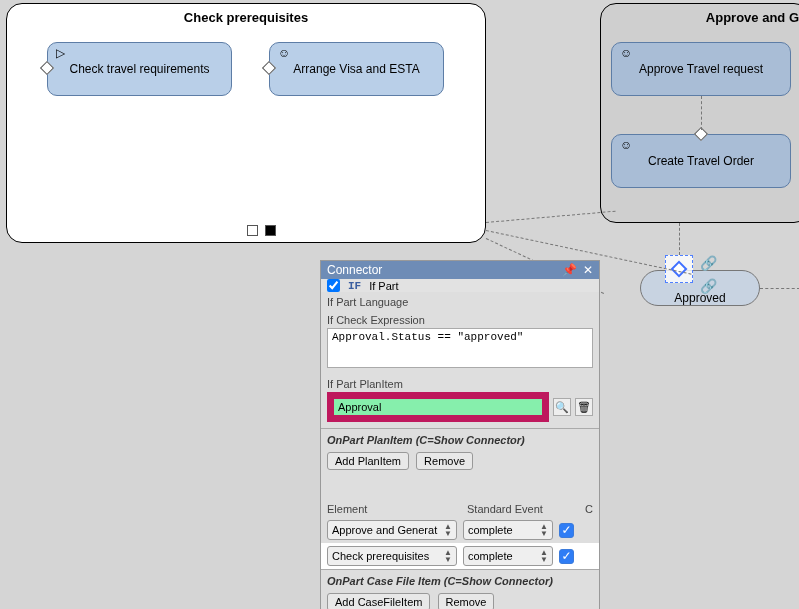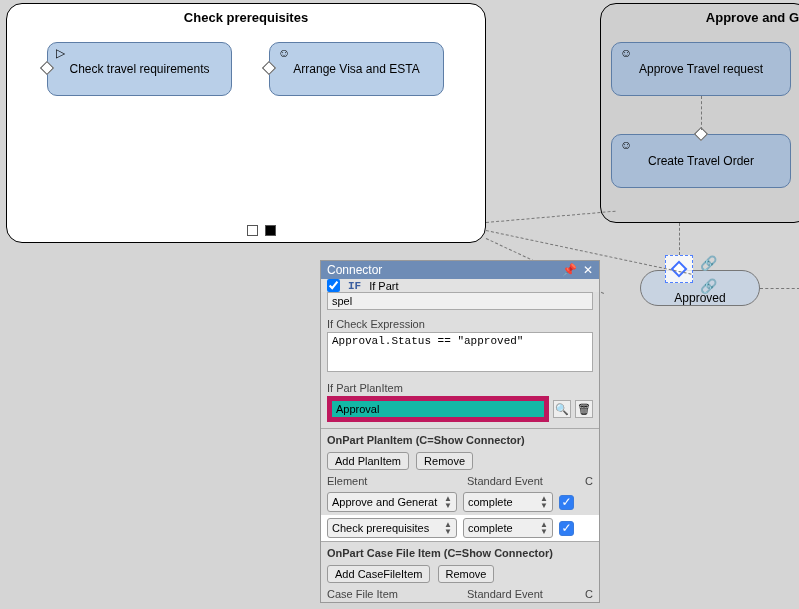--- a/index.html
+++ b/index.html
@@ -164,53 +164,55 @@
     resize:none;
   }
   .p-context-row {
     display:flex;
     align-items:center;
     gap:4px;
     margin:0 6px 6px 6px;
   }
   .p-context-row input {
     flex:1;
-    border:5px solid #be185d;
-    background:#14b8a6;
+    border:7px solid #be185d;
+    background:#86efac;
     padding:2px 4px;
     font-size:11px;
   }
   .icon-btn {
     width:18px;height:18px;
     border:1px solid #aaa;
     background:#eee;
     display:flex;align-items:center;justify-content:center;
     cursor:pointer;
     font-size:11px;
   }
   .section-divider { border-top:1px solid #aaa; }
   .section-head {
     font-weight:bold;
     padding:5px 6px 3px 6px;
     color:#333;
+    font-style:italic;
   }
   .btn {
     border:1px solid #999;
     background:#e8e8e8;
     border-radius:3px;
     padding:2px 7px;
     font-size:11px;
     cursor:pointer;
     margin-right:4px;
   }
   .btn-row { padding: 3px 6px; }
   .cols-header {
     display:flex;
     padding: 2px 6px;
     color:#444;
+    margin-top:28px;
   }
   .cols-header .c1 { width: 140px; }
   .cols-header .c2 { flex:1; }
   .cols-header .c3 { width: 18px; text-align:right; }
   .onpart-row {
     display:flex;
     align-items:center;
     gap:6px;
     padding: 3px 6px;
   }
@@ -299,21 +301,21 @@
     <span class="hicon">📌</span>
     <span class="hicon">✕</span>
   </div>
   <div class="props-body">
     <div class="row-ifpart">
       <input type="checkbox" checked="" style="">
       <span class="if-lit">IF</span>
       <span>If Part</span>
     </div>
 
-    <input class="p-input" value="spel" style="">
+    <div class="p-label">If Part Language</div>
 
     <div class="p-label">If Check Expression</div>
     <textarea class="p-textarea" style="">Approval.Status == "approved"</textarea>
 
     <div class="p-label">If Part PlanItem</div>
     <div class="p-context-row">
       <input value="Approval" style="">
       <div class="icon-btn">🔍</div>
       <div class="icon-btn">🗑</div>
     </div>

